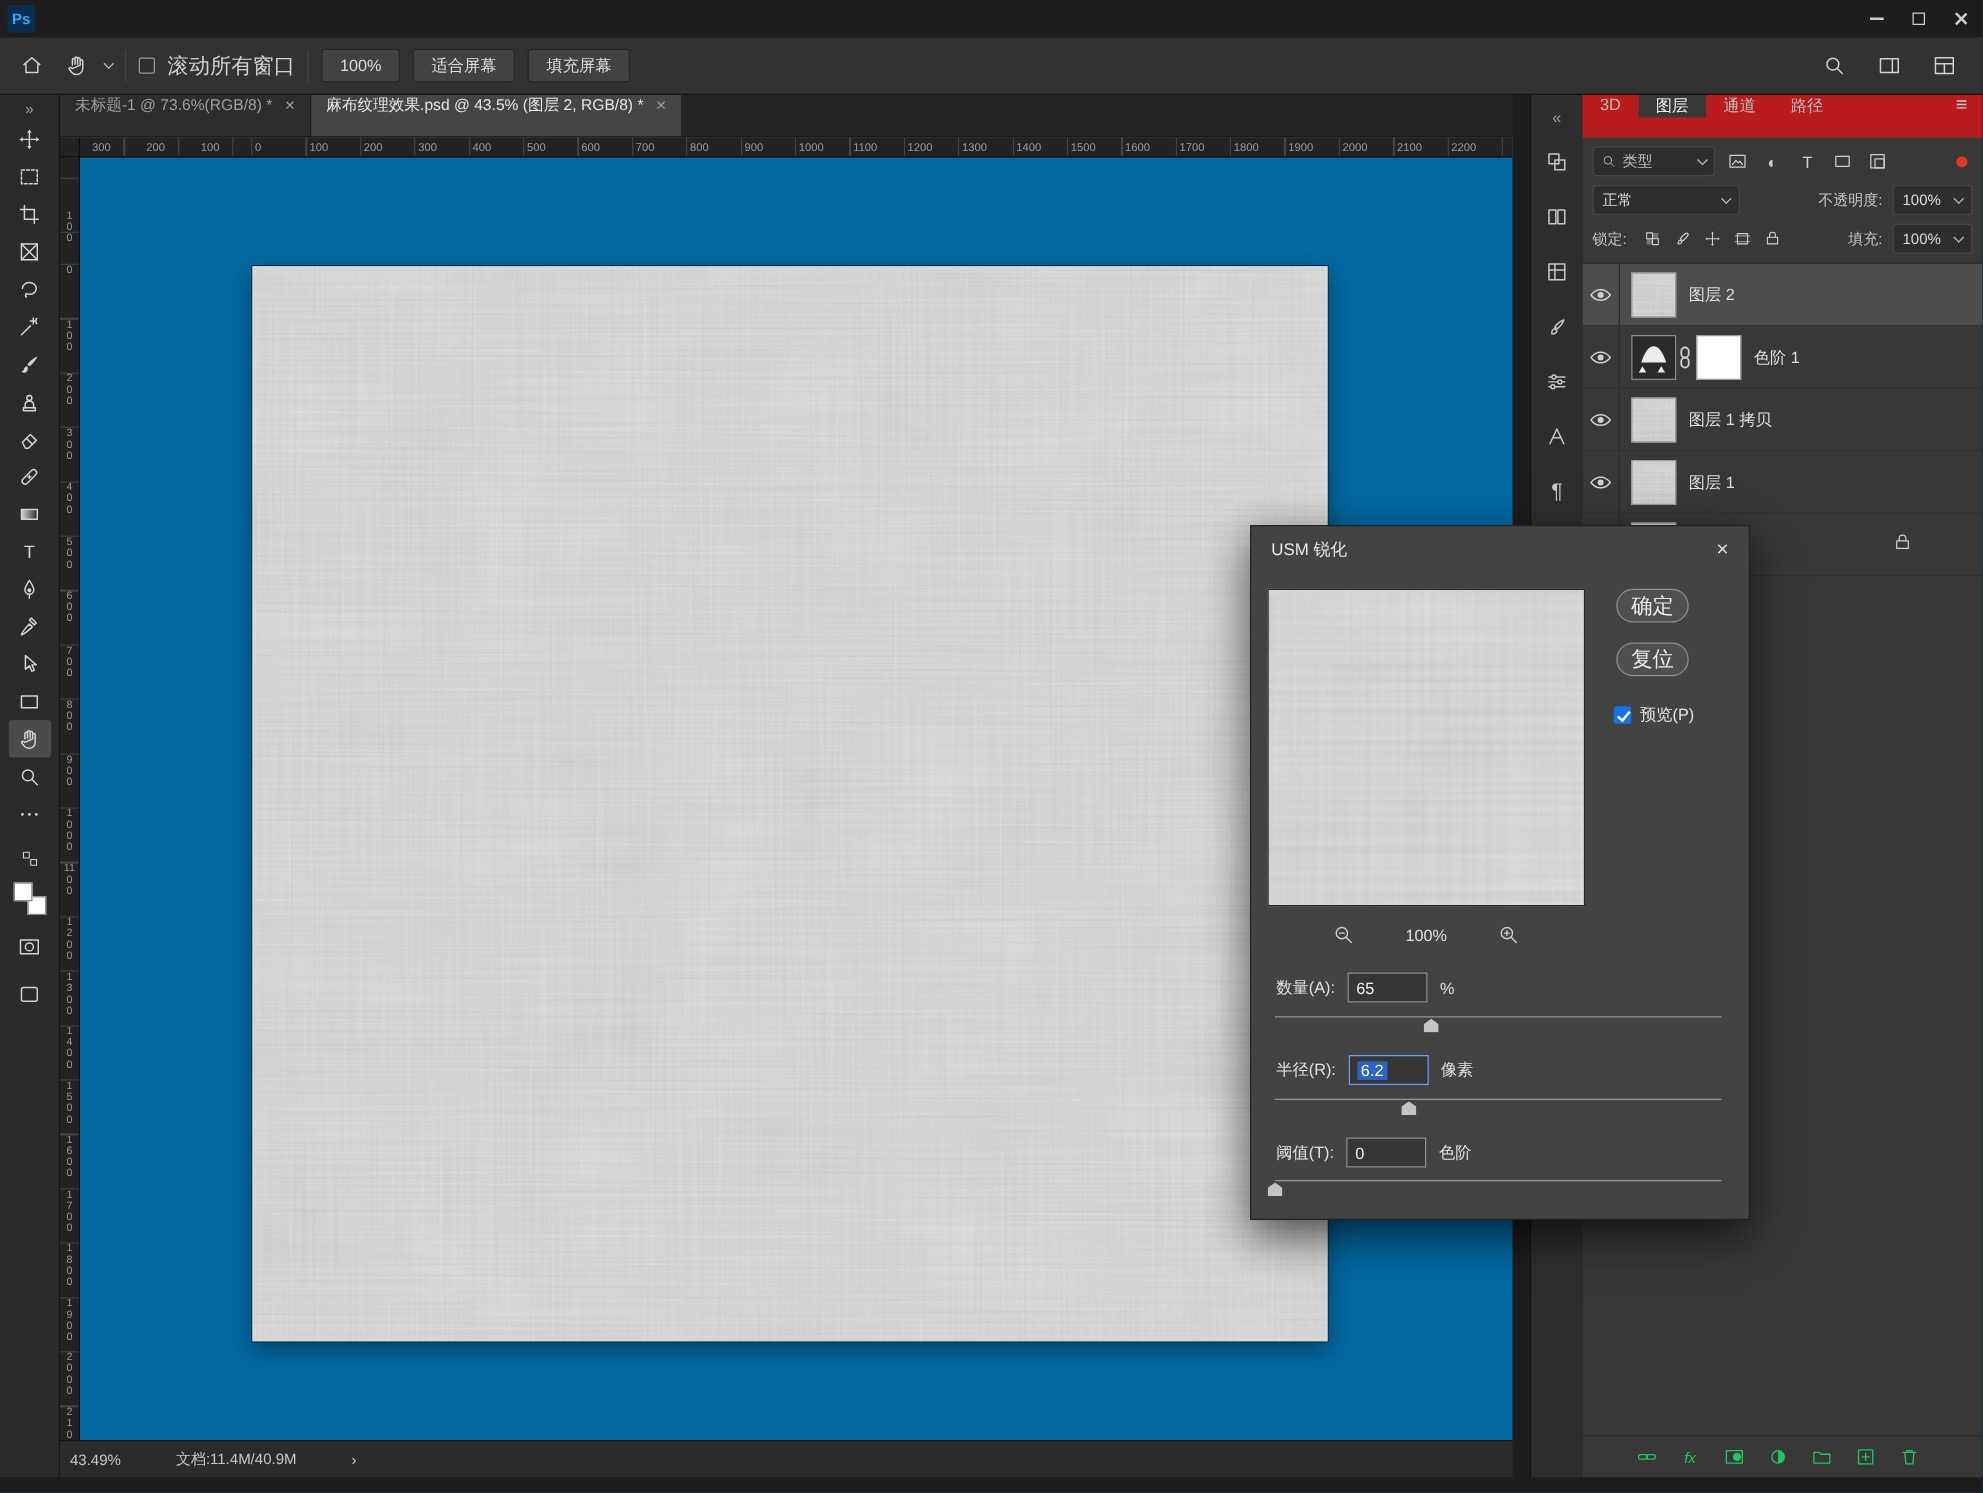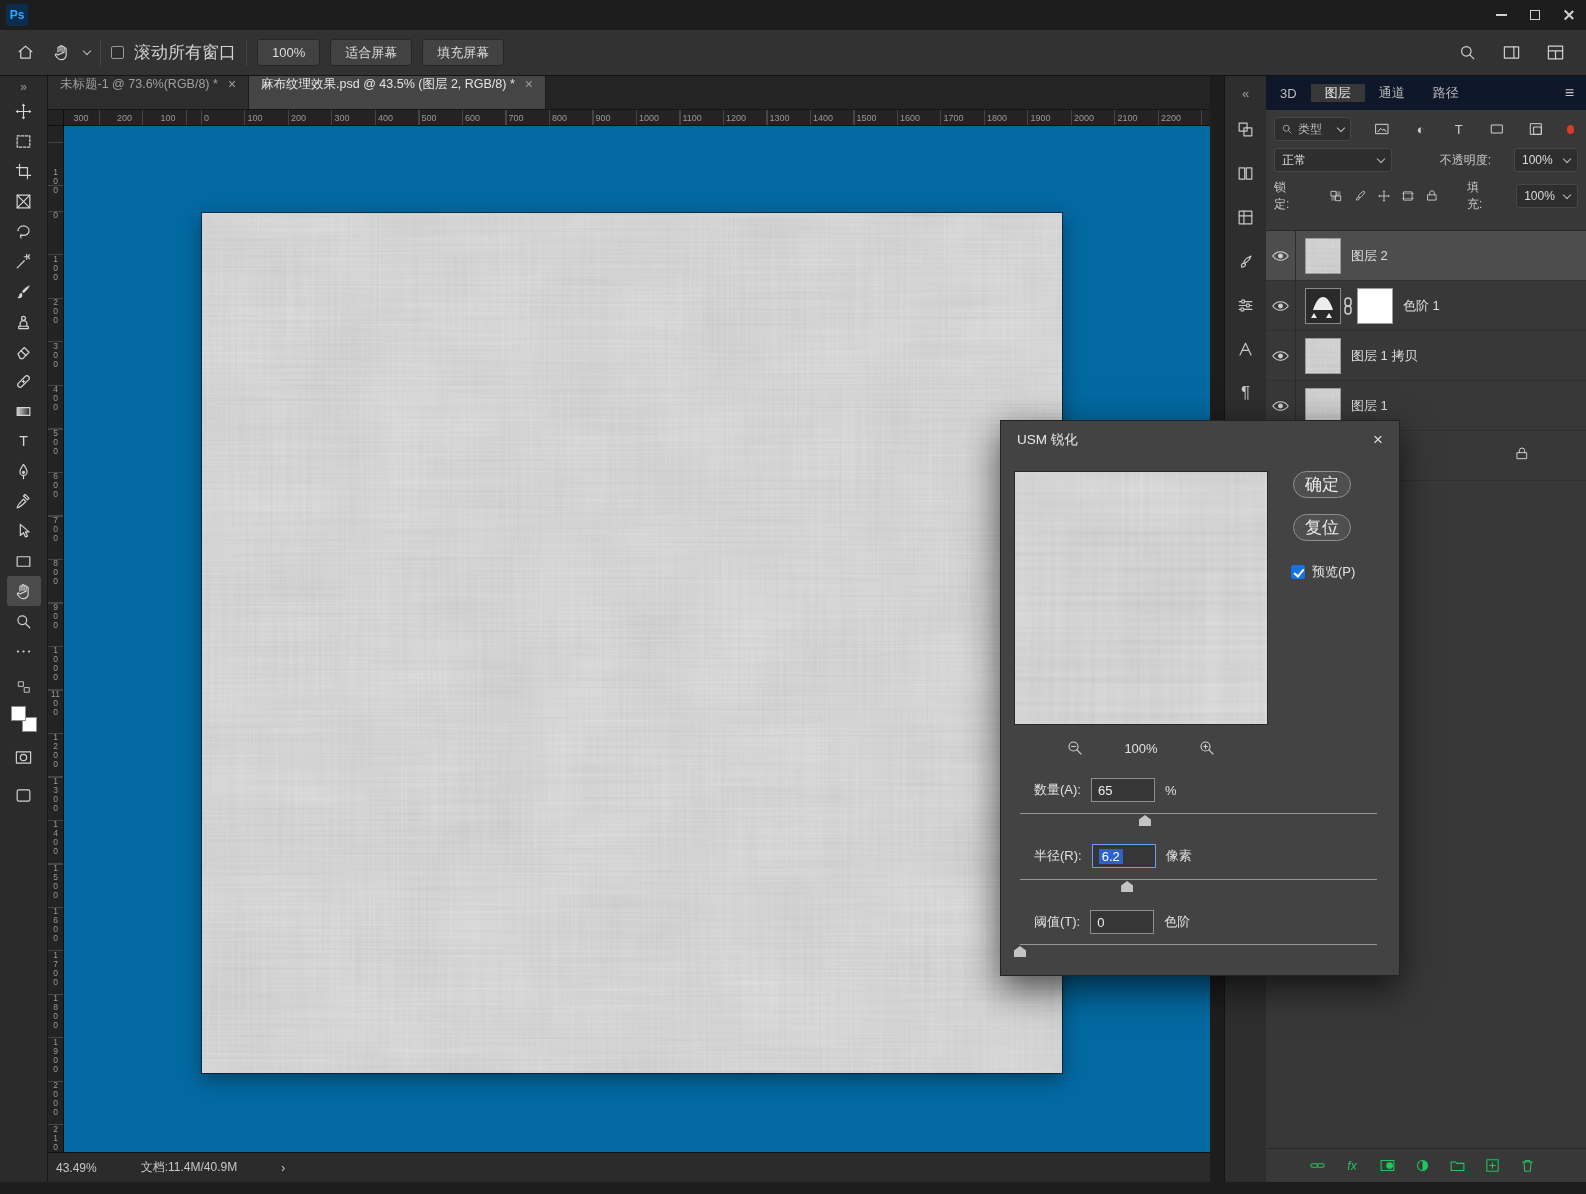--- a/index.html
+++ b/index.html
@@ -63,41 +63,41 @@
   .statusbar{height:30px;background:#2b2b2b;border-top:1px solid #141414;display:flex;align-items:center;padding-left:8px;gap:44px;font-size:12px;color:#c8c8c8}
 
   
   .strip{width:42px;margin-left:14px;background:#2e2e2e;border-left:1px solid #141414;display:flex;flex-direction:column;align-items:center;flex:0 0 auto}
   .strip-top{height:34px;display:flex;align-items:center;justify-content:center;color:#9a9a9a;width:100%}
   .strip-btn{width:42px;height:38px;display:flex;align-items:center;justify-content:center;color:#c8c8c8;margin-bottom:6px}
   .strip-btn svg{width:19px;height:19px}
 
   
   .panelcol{width:320px;display:flex;flex-direction:column;background:#383838;flex:0 0 auto}
-  .panel-tabs{height:34px;background:#0f172a;display:flex;align-items:center}
+  .panel-tabs{height:34px;background:#b91c1c;display:flex;align-items:flex-start}
   .panel-tab{padding:0 14px;display:flex;align-items:center;font-size:13px;color:#bdbdbd}
   .panel-tab.active{background:#383838;color:#ececec}
   .panel-menu{margin-left:auto;padding:0 12px;display:flex;align-items:center;color:#c8c8c8;font-size:16px}
   .panel-head{padding:7px 8px 5px;display:flex;flex-direction:column;gap:7px}
-  .prow{display:flex;align-items:center;gap:23px}
+  .prow{display:flex;align-items:center;gap:8px}
   .search-box{width:98px;height:24px;background:#2e2e2e;border:1px solid #474747;border-radius:3px;display:flex;align-items:center;padding:0 6px;gap:5px;color:#bdbdbd;font-size:12px}
   .search-box .chev{margin-left:auto}
   .f-ico{width:20px;height:20px;display:flex;align-items:center;justify-content:center;color:#cfcfcf;font-size:13px}
   .f-ico svg{width:16px;height:16px}
   .red-dot{width:9px;height:9px;border-radius:50%;background:#dd3a2a;margin-left:auto;margin-right:4px}
   .dd{height:24px;background:#2e2e2e;border:1px solid #474747;border-radius:3px;display:flex;align-items:center;padding:0 7px;font-size:12px;color:#dcdcdc;gap:6px}
   .dd .chev{margin-left:auto}
   .dd.blend{width:118px}
   .dd.small{width:64px}
   .plabel{font-size:12px;color:#c6c6c6}
   .lock-icos{display:flex;align-items:center;gap:7px;margin:0 4px}
   .lock-icos .f-ico{width:17px;height:17px}
   .lock-icos svg{width:14px;height:14px}
   .ml-auto{margin-left:auto}
-  .layer-rows{flex:1;overflow:hidden;border-top:1px solid #2a2a2a;margin-top:12px}
+  .layer-rows{flex:1;overflow:hidden;border-top:1px solid #2a2a2a;margin-top:2px}
   .layer-row{height:50px;display:flex;align-items:center;border-bottom:1px solid #303030;background:#383838;position:relative}
   .layer-row.selected{background:#4d4d4d}
   .eye-cell{width:30px;align-self:stretch;display:flex;align-items:center;justify-content:center;border-right:1px solid #2c2c2c;color:#d0d0d0;flex:0 0 auto}
   .eye-cell svg{width:17px;height:12px}
   .thumb{width:36px;height:36px;margin-left:9px;border:1px solid #9b9b9b;background:#bdbdbd;flex:0 0 auto;overflow:hidden}
   .thumb.mask{background:#fff}
   .thumb.adj{background:#2a2a2a;display:flex;align-items:center;justify-content:center;border-color:#8a8a8a}
   .chain{width:12px;height:20px;color:#cfcfcf;margin:0 1px;flex:0 0 auto}
   .layer-name{font-size:13px;color:#dedede;margin-left:10px;white-space:nowrap}
   .row-lock{position:absolute;right:56px;top:15px;width:16px;height:16px;color:#cfcfcf}
@@ -110,21 +110,21 @@
   .dlg-title{height:38px;display:flex;align-items:center;padding:0 16px;font-size:13.5px;color:#e8e8e8}
   .dlg-close{margin-left:auto;font-size:17px;color:#dcdcdc;width:24px;text-align:right}
   .preview-box{position:absolute;left:13px;top:50px;width:254px;height:254px;border:1px solid #282828;background:#b5b5b5;overflow:hidden}
   .zoom-row{position:absolute;left:13px;top:318px;width:254px;display:flex;align-items:center;justify-content:center;gap:40px;color:#e0e0e0;font-size:13px}
   .mag{width:18px;height:18px;color:#cfcfcf}
   .dlg-btn{position:absolute;left:292px;width:58px;height:27px;border-radius:14px;background:#4f4f4f;border:1px solid #909090;color:#ebebeb;font-size:17px;display:flex;align-items:center;justify-content:center}
   .btn-ok{top:50px}.btn-reset{top:93px}
   .preview-check{position:absolute;left:290px;top:142px;display:flex;align-items:center;gap:7px;font-size:13px;color:#e2e2e2}
   .cbx{width:14px;height:14px;border-radius:2px;background:#1473e6;position:relative;flex:0 0 auto}
   .cbx::after{content:"";position:absolute;left:4.5px;top:1.5px;width:4px;height:8px;border:solid #fff;border-width:0 2px 2px 0;transform:rotate(40deg)}
-  .field-row{position:absolute;left:33px;right:16px;height:26px;display:flex;align-items:center;font-size:13px;color:#e0e0e0}
+  .field-row{position:absolute;left:20px;right:16px;height:26px;display:flex;align-items:center;font-size:13px;color:#e0e0e0}
   .row-amount{top:356px}.row-radius{top:422px}.row-threshold{top:488px}
   .num-box{width:64px;height:24px;background:#363636;border:1px solid #8e8e8e;display:flex;align-items:center;padding:0 6px;font-size:13px;color:#efefef;margin-left:10px}
   .num-box.focus{border-color:#6f9bff}
   .sel-text{background:#2f62c4;color:#fff;padding:0 3px}
   .unit{margin-left:10px}
   .slider{position:absolute;left:19px;right:22px;height:14px}
   .slider::before{content:"";position:absolute;left:0;right:0;top:5px;height:1px;background:#979797}
   .sl-amount{top:387px}.sl-radius{top:453px}.sl-threshold{top:518px}
   .thumb-s{position:absolute;top:7px;width:12px;height:11px;background:#c4c4c4;clip-path:polygon(50% 0,100% 40%,100% 100%,0 100%,0 40%)}
 

